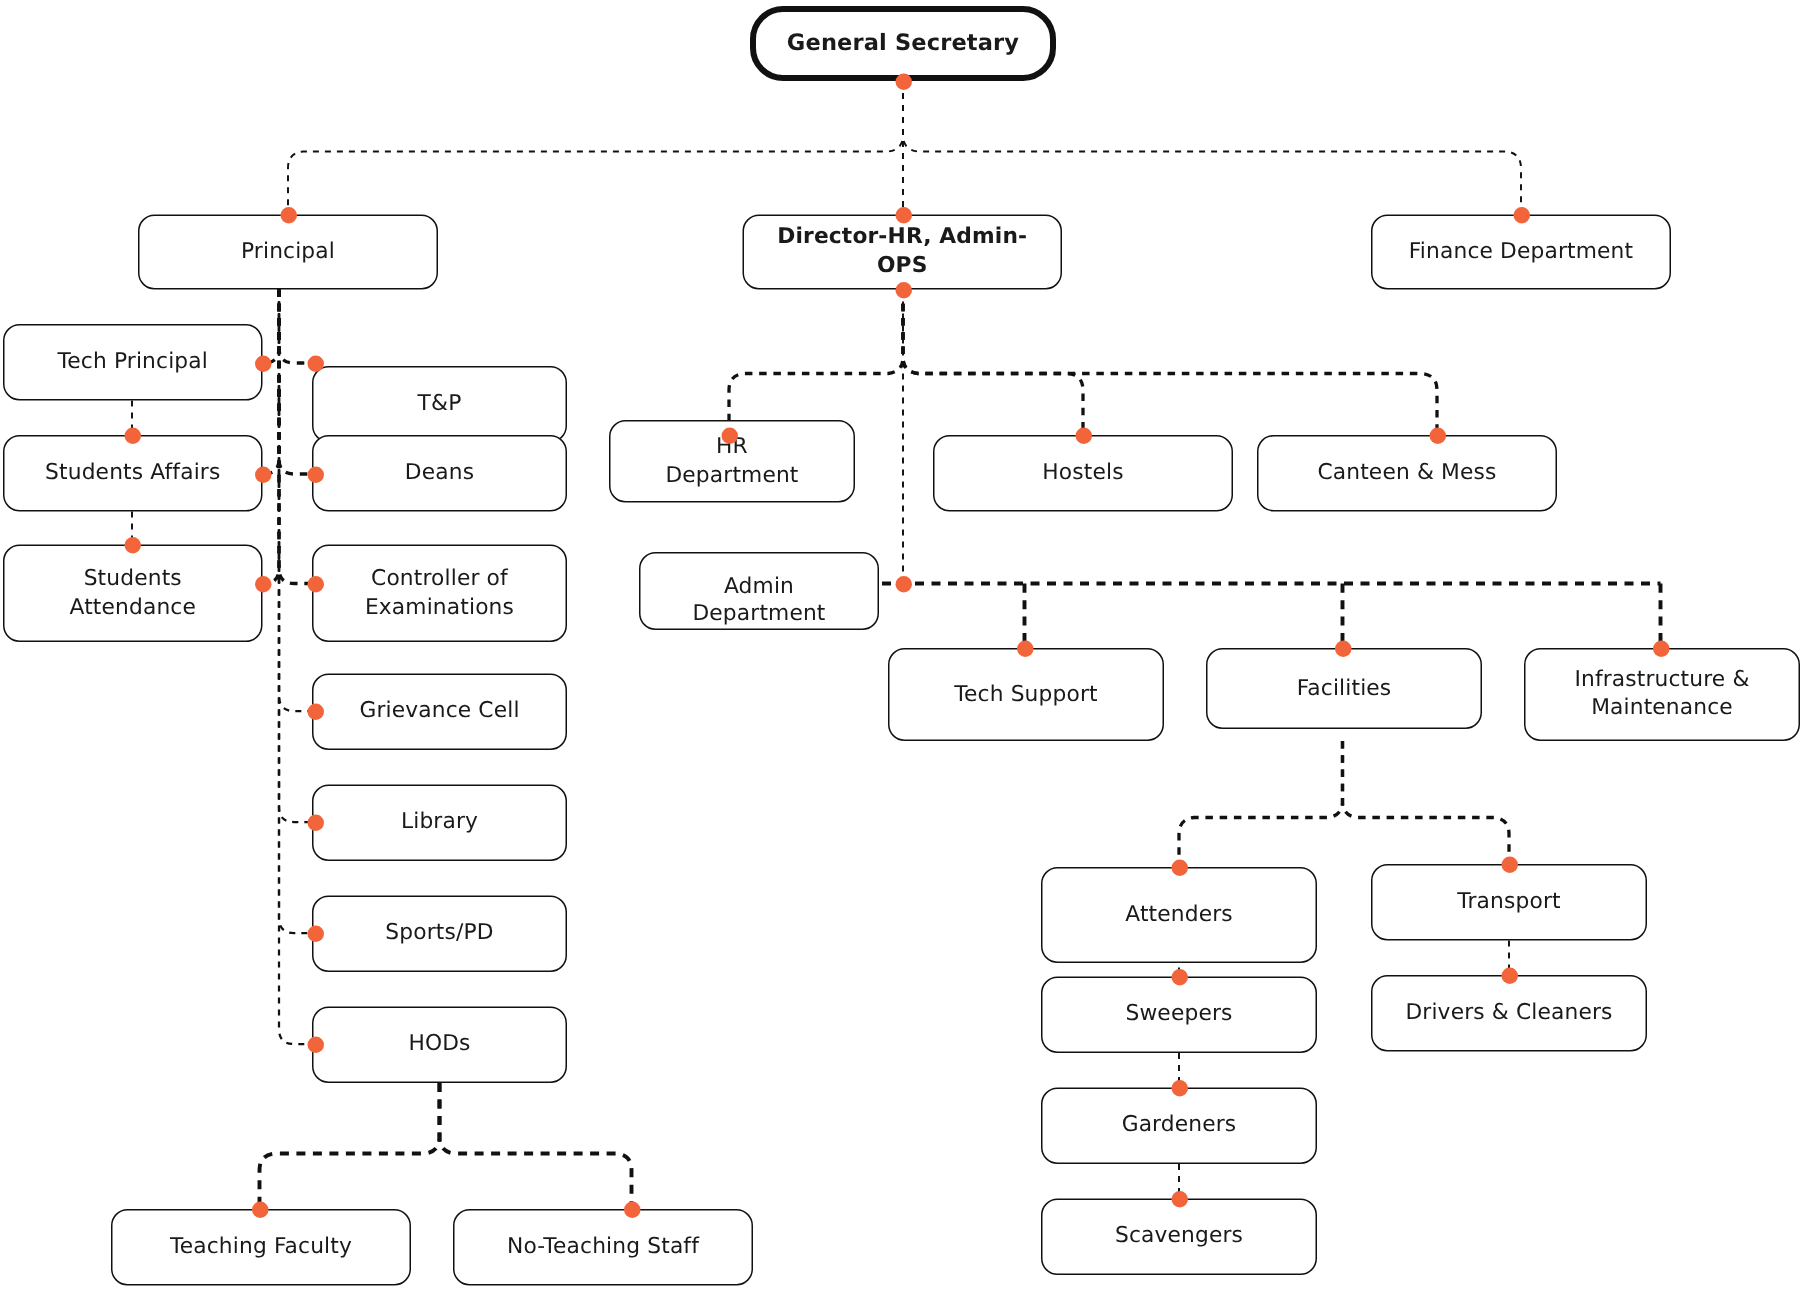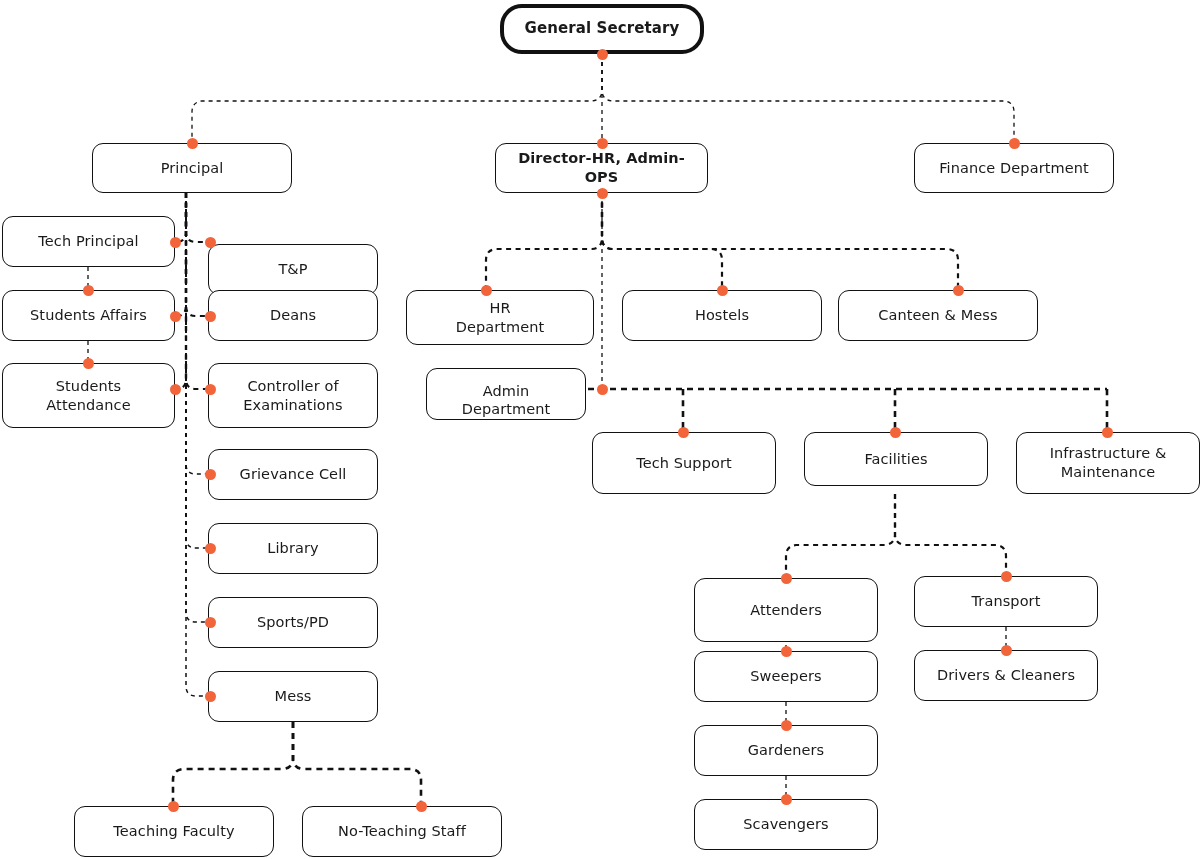--- a/index.html
+++ b/index.html
@@ -138,29 +138,29 @@
       <div class="node" style="left: 208px; top: 449px; width: 170px; height: 51px;">
         <span class="label">Grievance Cell</span>
       </div>
       <div class="node" style="left: 208px; top: 523px; width: 170px; height: 51px;">
         <span class="label">Library</span>
       </div>
       <div class="node" style="left: 208px; top: 597px; width: 170px; height: 51px;">
         <span class="label">Sports/PD</span>
       </div>
       <div class="node" style="left: 208px; top: 671px; width: 170px; height: 51px;">
-        <span class="label">Mess</span>
+        <span class="label">HODs</span>
       </div>
       <div class="node" style="left: 74px; top: 806px; width: 200px; height: 51px;">
         <span class="label">Teaching Faculty</span>
       </div>
       <div class="node" style="left: 302px; top: 806px; width: 200px; height: 51px;">
         <span class="label">No-Teaching Staff</span>
       </div>
-      <div class="node" style="left: 406px; top: 290px; width: 188px; height: 55px;">
+      <div class="node" style="left: 406px; top: 280px; width: 164px; height: 55px;">
         <span class="label">HR
 Department</span>
       </div>
       <div class="node" style="left: 622px; top: 290px; width: 200px; height: 51px;">
         <span class="label">Hostels</span>
       </div>
       <div class="node" style="left: 838px; top: 290px; width: 200px; height: 51px;">
         <span class="label">Canteen &amp; Mess</span>
       </div>
       <div class="node" style="left: 426px; top: 368px; width: 160px; height: 52px; align-items: flex-end;">

